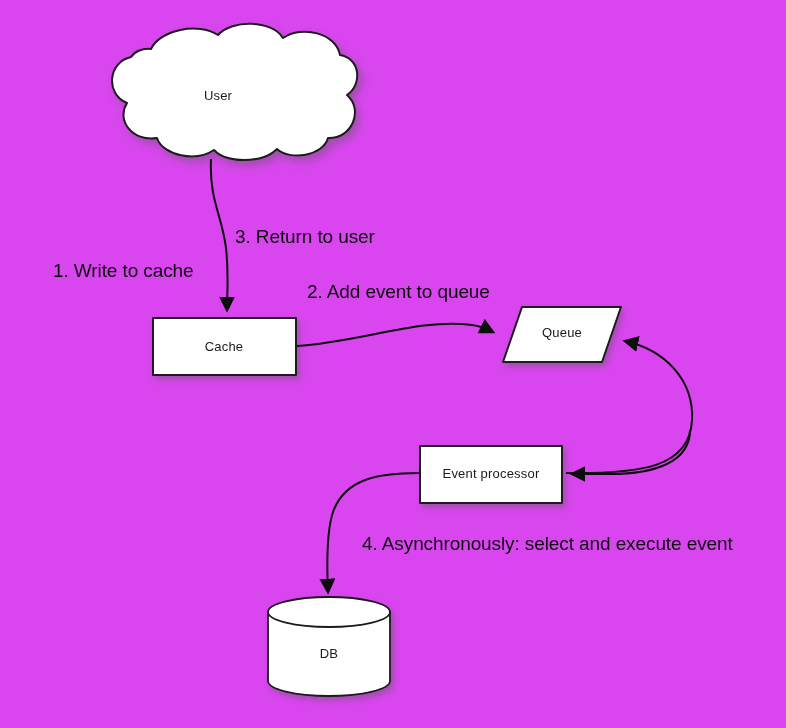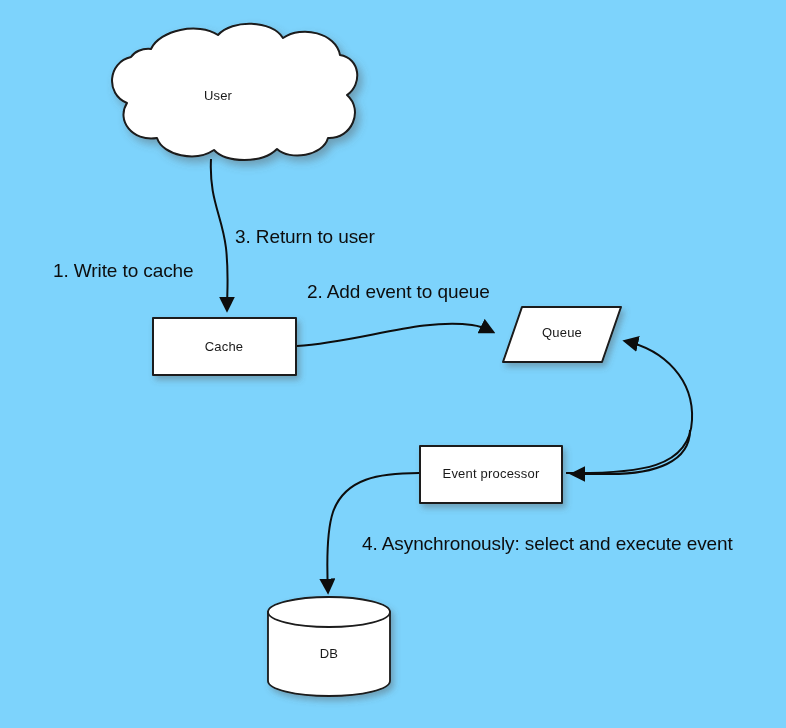--- a/index.html
+++ b/index.html
@@ -7,21 +7,21 @@
     padding: 0;
     background: #ffffff;
   }
   body {
     font-family: "Liberation Sans", sans-serif;
   }
   #canvas {
     position: relative;
     width: 786px;
     height: 728px;
-    background: #7dd3fc;
+    background: #d946ef;
     overflow: hidden;
   }
   #diagram-svg {
     position: absolute;
     top: 0;
     left: 0;
     width: 786px;
     height: 728px;
   }
   .node-label {

